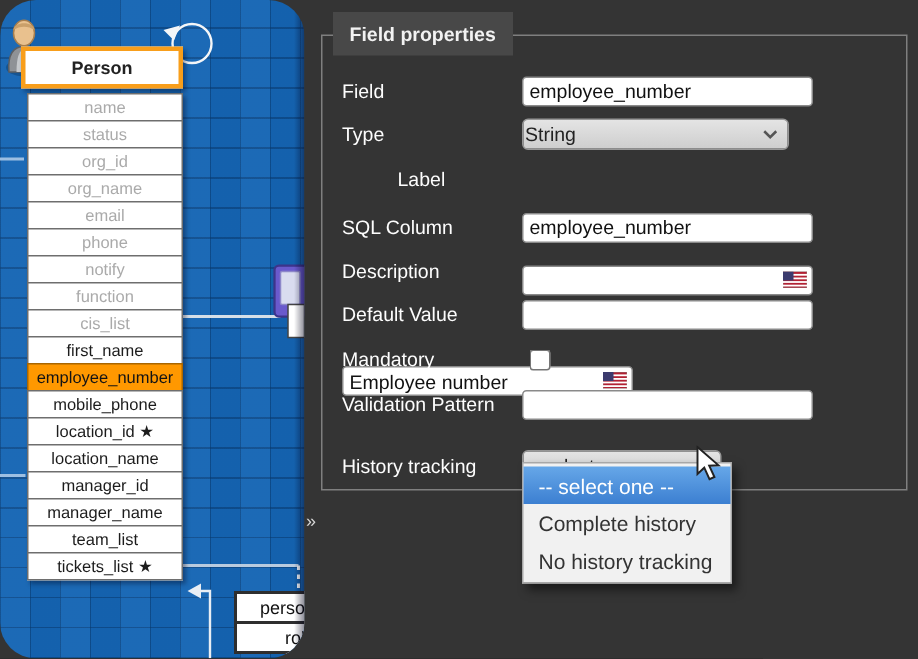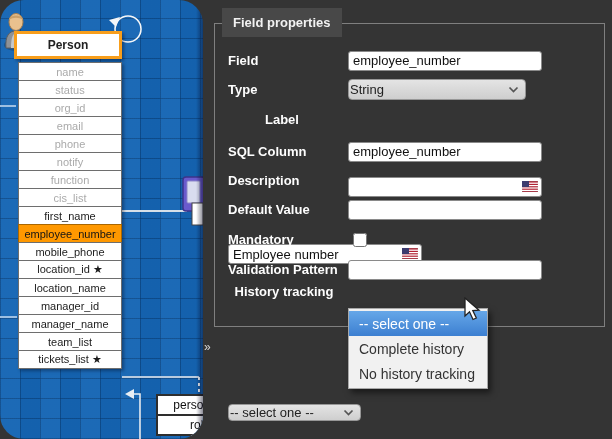--- a/index.html
+++ b/index.html
@@ -47,21 +47,21 @@
 
   
   .panel { position:absolute; left:203px; top:0; width:409px; height:439px; background:#343434; }
   .panel-expand { position:absolute; left:1px; top:340px; color:#d8d8d8; font-size:12px; cursor:pointer; }
   .fieldset-border { position:absolute; left:11px; top:23px; width:391px; height:304px;
     border:1px solid #7f7f7f; }
   .tab { position:absolute; left:19px; top:8px; height:29px; padding:4px 11px; background:#484848;
     display:flex; align-items:center; font-size:13px; font-weight:bold; color:#f2f2f2; }
 
   .prow { position:absolute; left:25px; display:flex; align-items:center; height:21px; }
-  .plabel { width:120px; font-size:13px; font-weight:bold; color:#fdfdfd; flex:0 0 120px; }
+  .plabel { width:120px; font-size:13px; font-weight:normal; color:#fdfdfd; flex:0 0 120px; }
   .pinput { width:194px; height:20px; border:1px solid #8a8a8a; border-radius:3px; background:#fff;
     font-family:"Liberation Sans", sans-serif; font-size:13px; color:#111; padding:0 4px; outline:none; }
   .pinput-wrap { position:relative; width:194px; height:20px;margin-top:12px; }
   .pinput-wrap .pinput { width:194px; }
   .flag { position:absolute; right:4px; top:4px; }
 
   .pselect { height:21px; border:1px solid #979797; border-radius:4px;
     background:linear-gradient(#e4e4e4,#cecece); display:flex; align-items:center;
     font-size:13px; color:#222; padding:0 6px 0 1px; cursor:pointer; }
   .pselect .sel-text { flex:1; }
@@ -116,20 +116,21 @@
       <ellipse cx="13" cy="10" rx="7" ry="8.5" fill="#e9c18e" stroke="#a87f4e"></ellipse>
       <path d="M6 8 C6 2 20 2 20 8 C16 5 10 5 6 8 Z" fill="#caa06a"></path>
     </svg>
 
     <div class="entity-header">Person</div>
 
     <div class="erows">
       <div class="erow muted">name</div>
       <div class="erow muted">status</div>
       <div class="erow muted">org_id</div>
+      <div class="erow muted">org_name</div>
       <div class="erow muted">email</div>
       <div class="erow muted">phone</div>
       <div class="erow muted">notify</div>
       <div class="erow muted">function</div>
       <div class="erow muted">cis_list</div>
       <div class="erow">first_name</div>
       <div class="erow highlight">employee_number</div>
       <div class="erow">mobile_phone</div>
       <div class="erow">location_id ★</div>
       <div class="erow">location_name</div>
@@ -214,21 +215,21 @@
     <div class="prow" style="top:229px;">
       <span class="plabel">Mandatory</span>
       <input type="checkbox" class="pcheckbox" style="">
     </div>
 
     <div class="prow" style="top:259px;">
       <span class="plabel">Validation Pattern</span>
       <input class="pinput" value="" style="">
     </div>
 
-    <div class="prow" style="top:284px;flex-direction:column;">
+    <div class="prow" style="top:300px;">
       <span class="plabel">History tracking</span>
       <div class="pselect history">
         <span class="sel-text">-- select one --</span>
         <svg width="11" height="7">
           <path d="M1.5 1.5 L5.5 5.5 L9.5 1.5" stroke="#555" fill="none" stroke-width="1.7"></path>
         </svg>
       </div>
     </div>
 
     <div class="dropdown">

